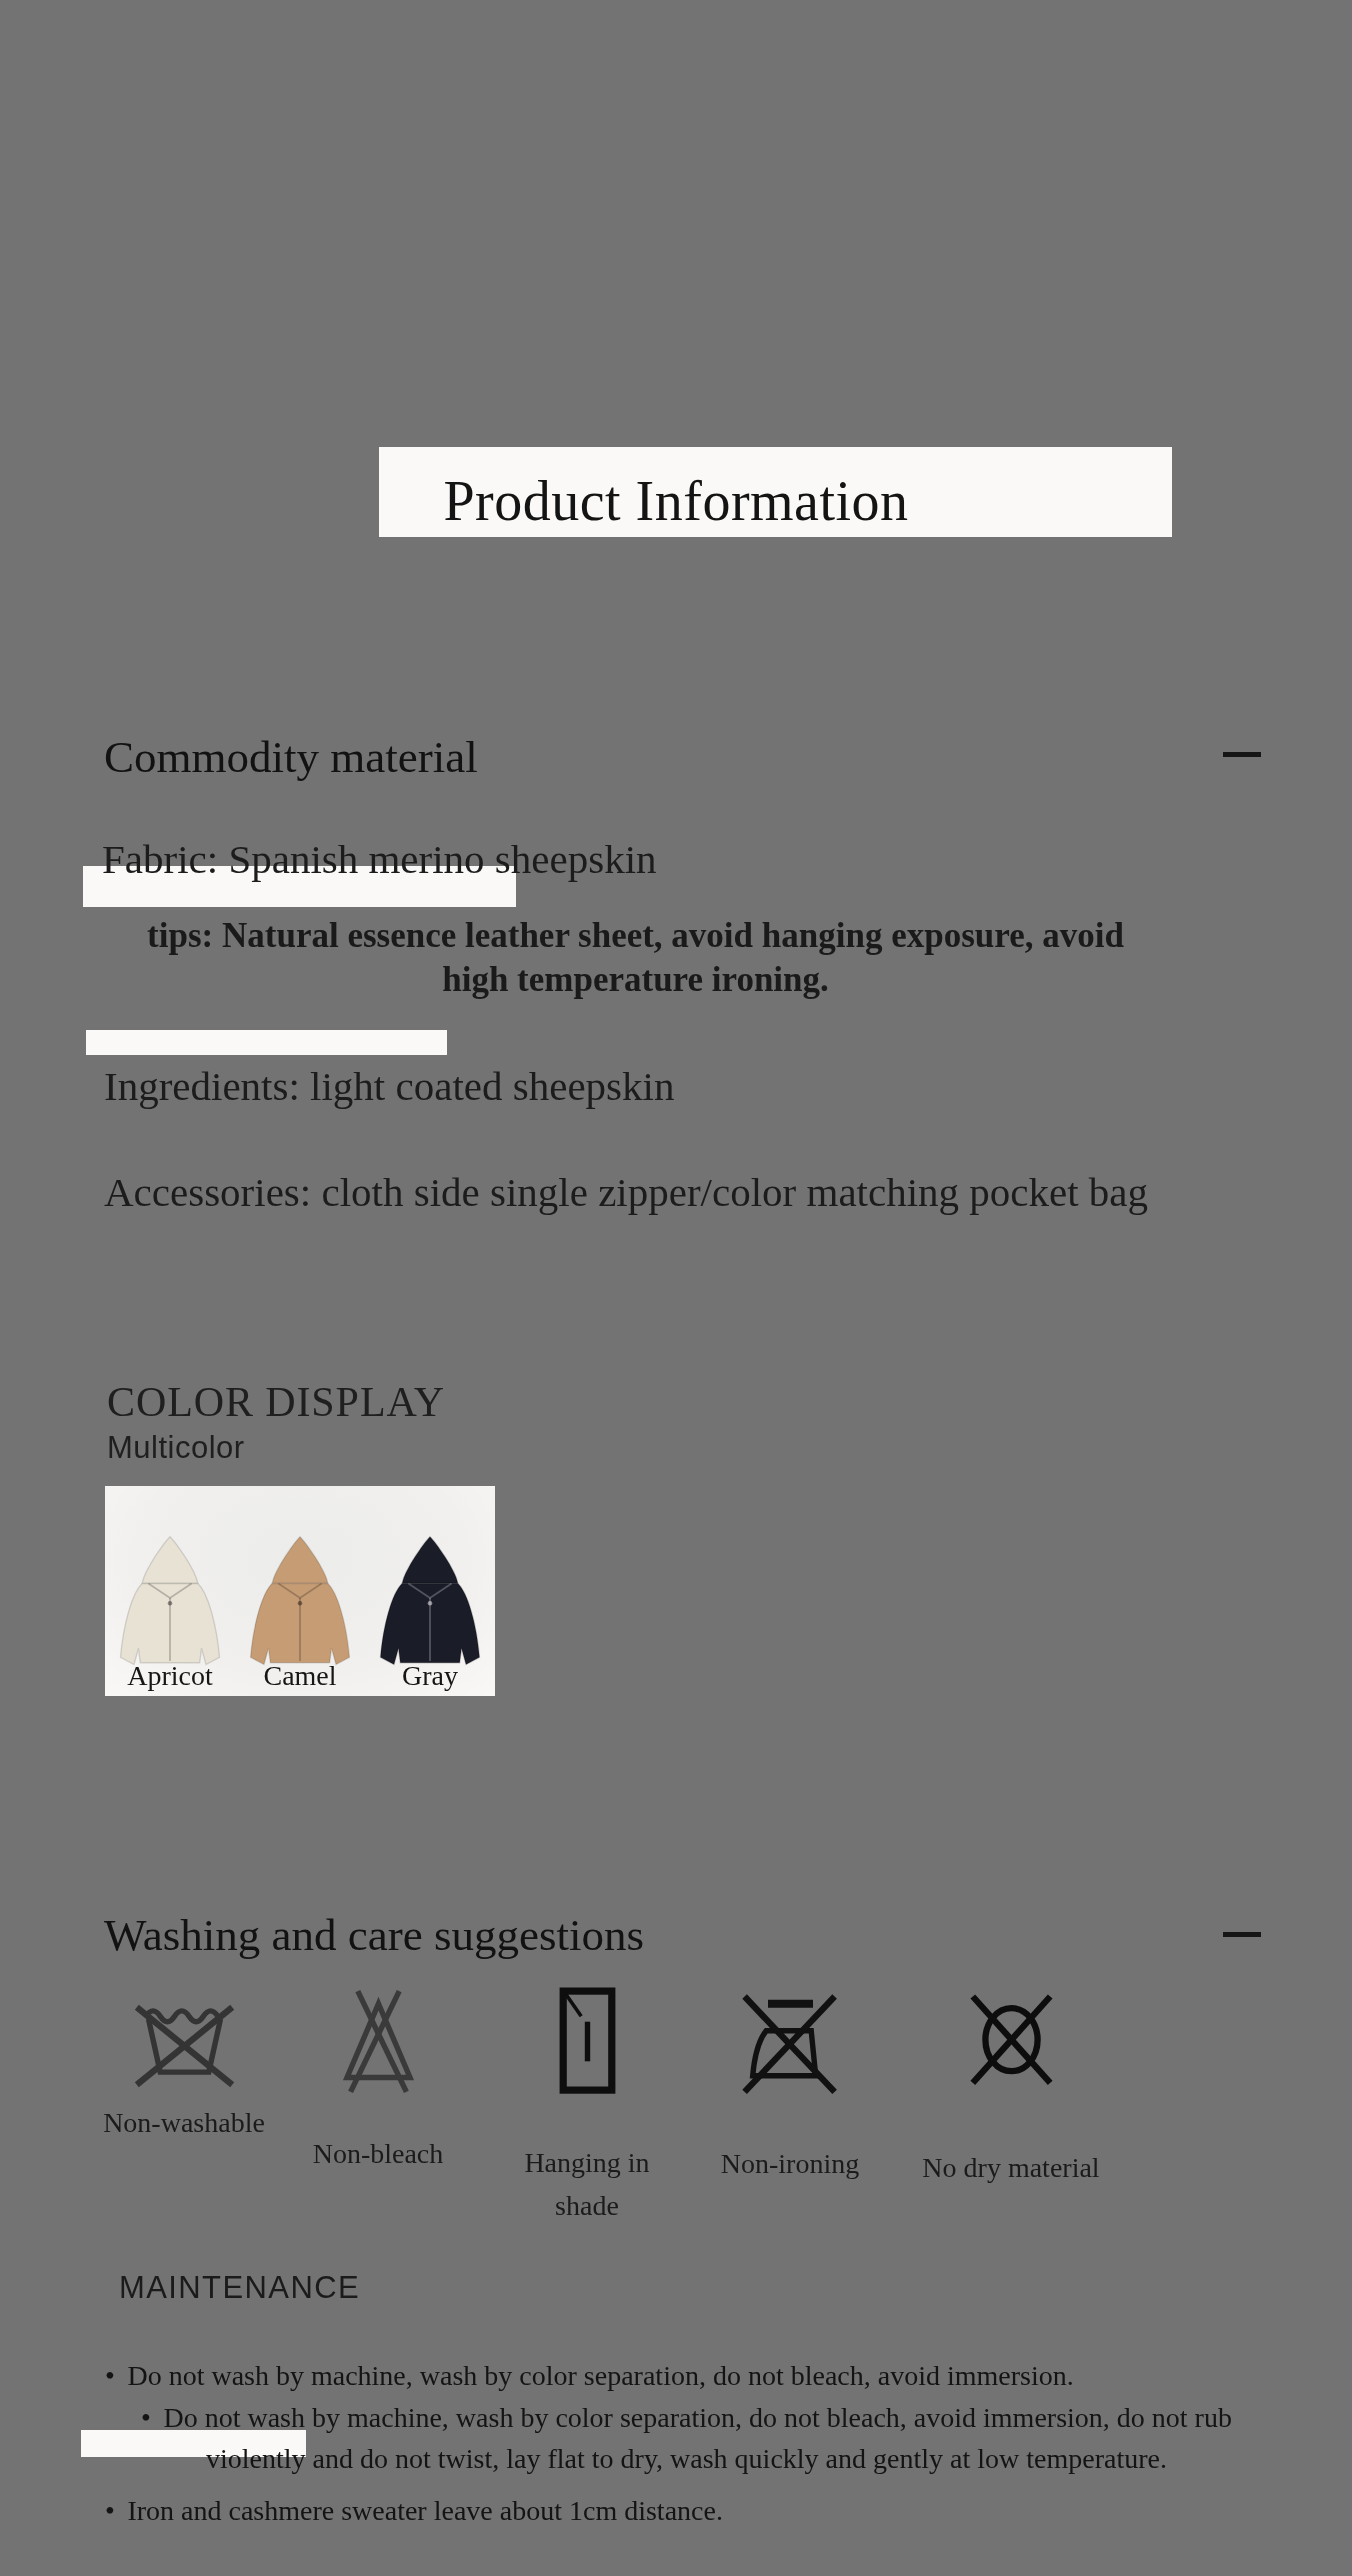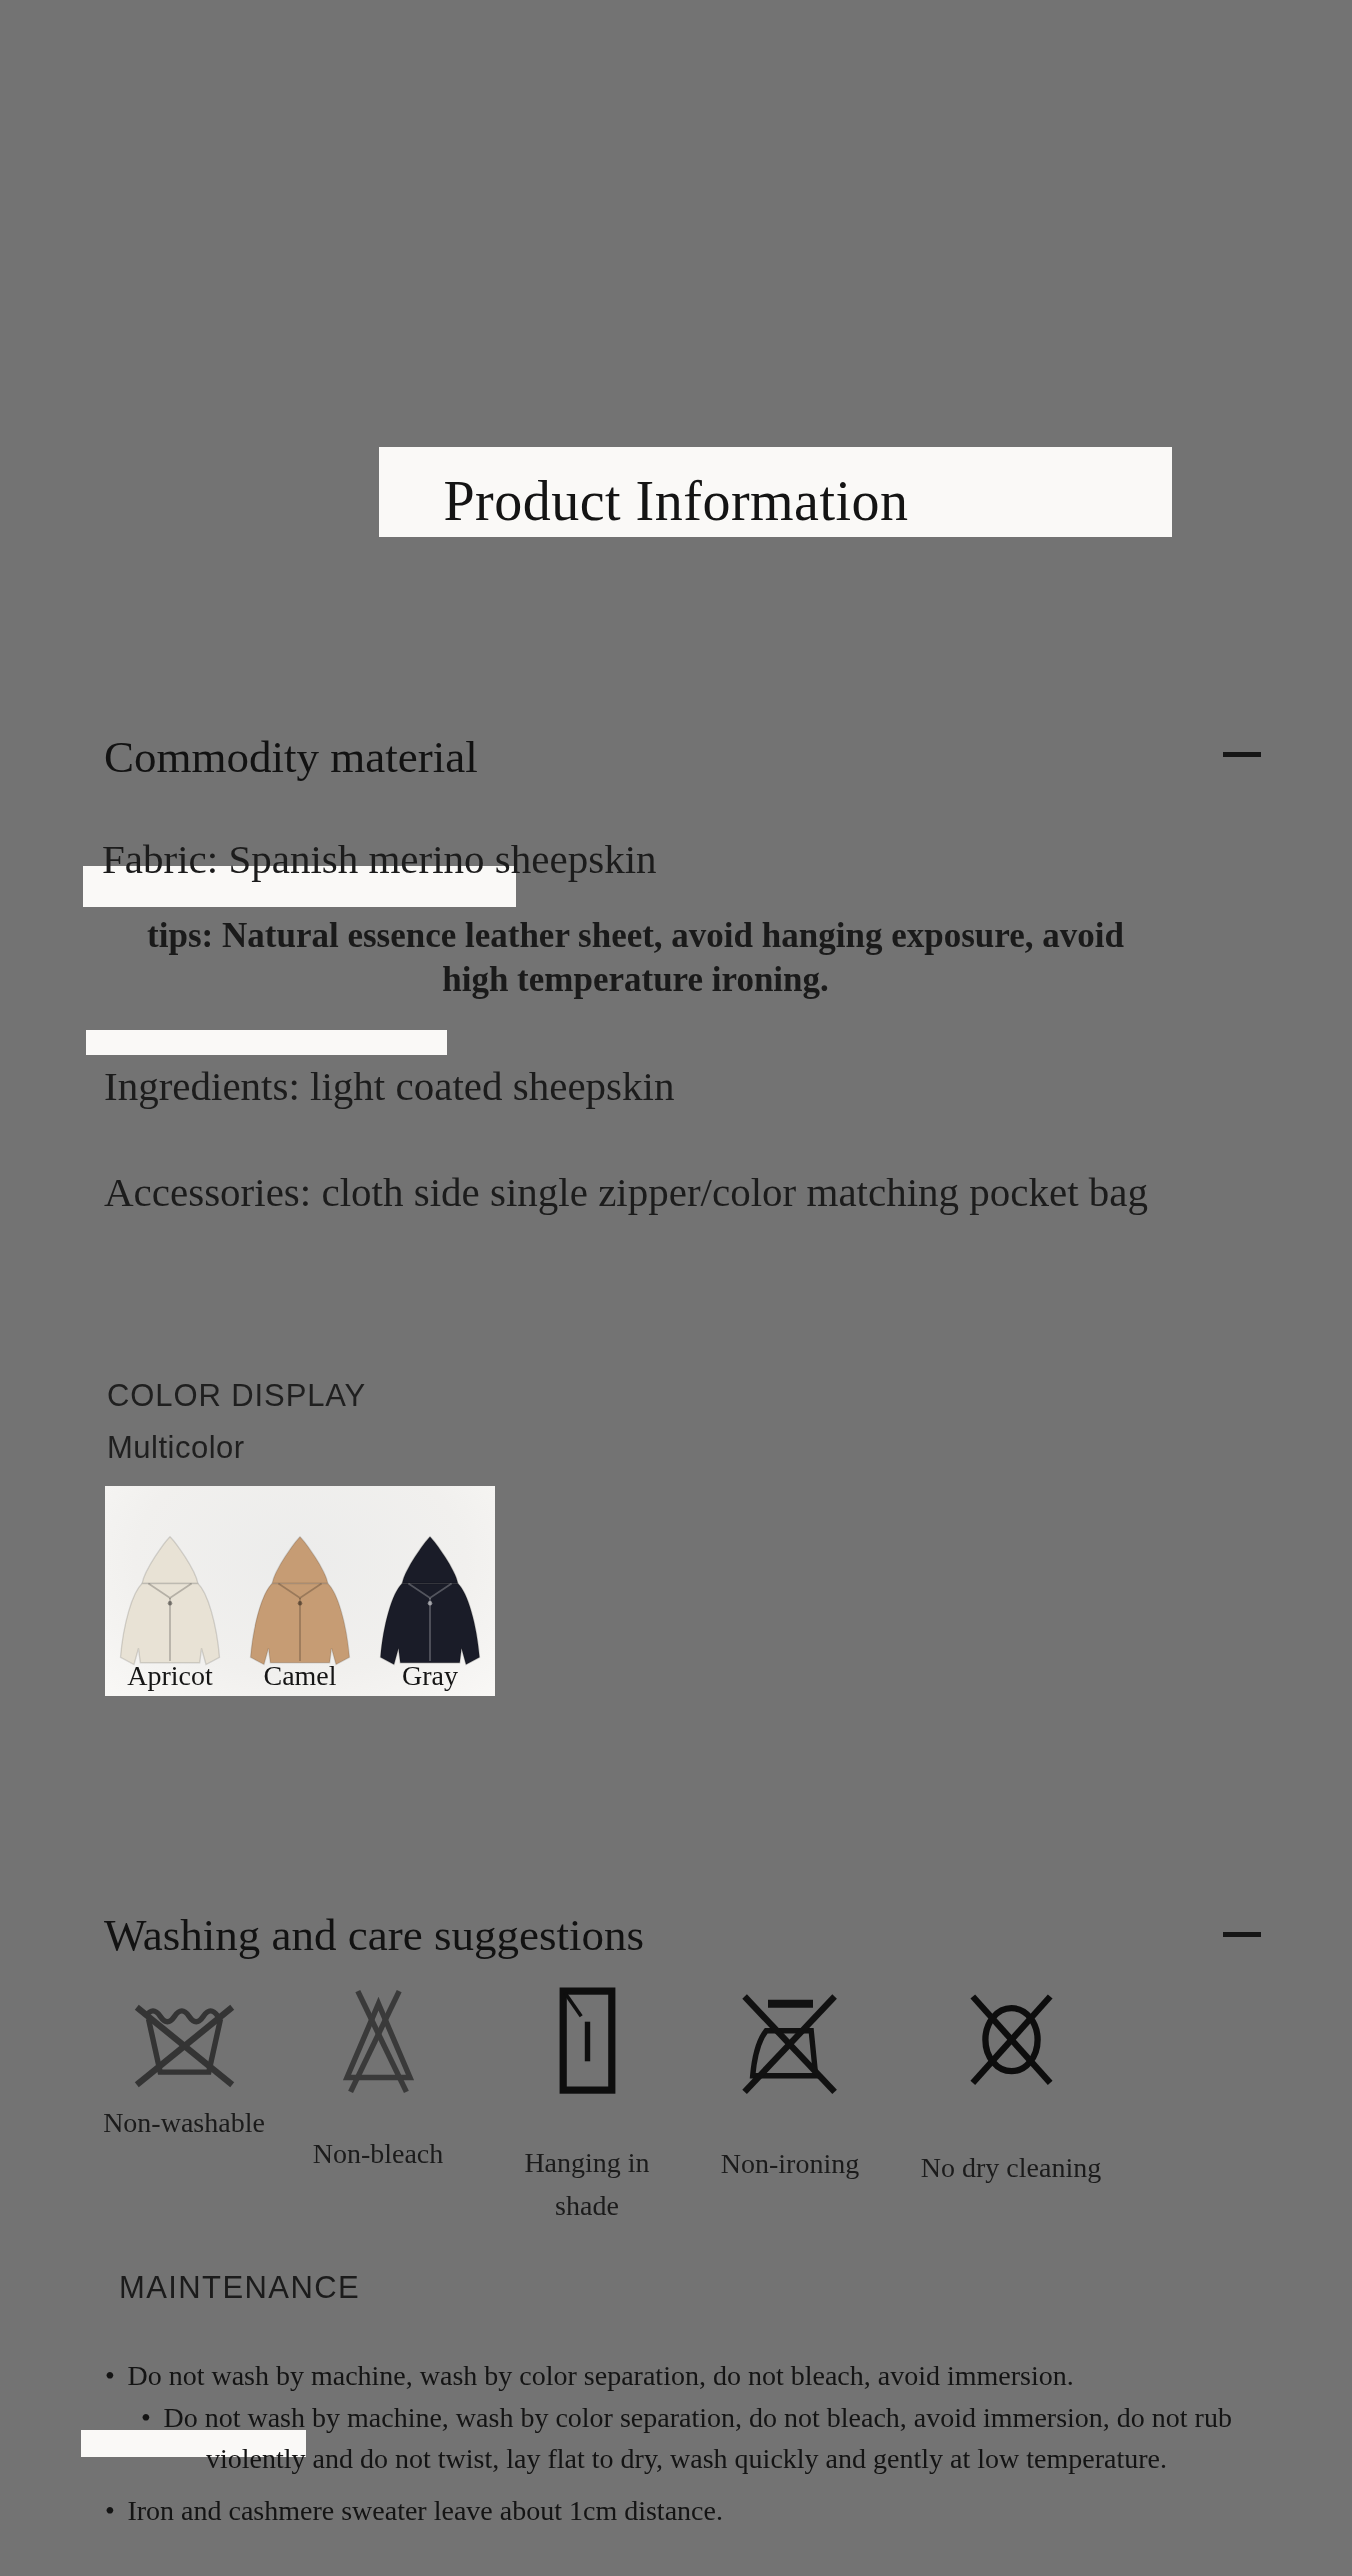--- a/index.html
+++ b/index.html
@@ -13,21 +13,21 @@
          color:#141414;letter-spacing:0.5px;}
   
   .sec-head{font-size:45px;line-height:50px;color:#121212;}
   .dash{width:38px;height:4.5px;background:#161616;}
   
   .body-line{font-size:41px;line-height:49px;color:#1c1c1c;}
   .tips{top:914px;left:54px;width:1163px;text-align:center;font-size:35px;line-height:44px;
         font-weight:bold;color:#1a1a1a;}
   
   .sans{font-family:"Liberation Sans", sans-serif;}
-  .cd-label{font-size:31px;letter-spacing:0.9px;color:#1f1f1f;}
+  .cd-label{font-size:42px;letter-spacing:0.9px;color:#1f1f1f;font-family:Liberation Serif, serif;}
   .cd-value{font-size:31px;letter-spacing:0.5px;color:#1f1f1f;}
   .color-block{top:1486px;left:105px;width:390px;height:210px;
       background:radial-gradient(ellipse at 50% 35%, #ececeb 0%, #f1f0ee 60%, #f9f8f6 100%);
       display:flex;}
   .swatch-col{position:relative;width:130px;height:210px;}
   .swatch-col svg{position:absolute;top:45px;left:10.8px;}
   .swatch-name{position:absolute;bottom:3.6px;left:0;width:130px;text-align:center;
       font-size:28px;color:#161616;}
   
   .care-cell{position:absolute;top:1982px;width:198px;text-align:center;}
@@ -159,21 +159,21 @@
   </div>
 
   <div class="care-cell" style="left:912px;">
     <svg width="117" height="119" viewBox="0 0 130 132">
       <g fill="none" stroke="#0d0d0d" stroke-width="7">
         <ellipse cx="65" cy="64" rx="29" ry="35"></ellipse>
         <path d="M22,16 L108,112"></path>
           <path d="M108,16 L22,112"></path>
       </g>
     </svg>
-    <div class="care-label" style="margin-top:45px;">No dry cleaning</div>
+    <div class="care-label" style="margin-top:45px;">No dry material</div>
   </div>
 
   <div class="abs sans maint-head">MAINTENANCE</div>
 
   <div class="abs bullet" style="top:2355px;">
     <span class="dot">•</span><span>Do not wash by machine, wash by color separation, do not bleach, avoid immersion.</span>
   </div>
 
   <div class="abs bullet b-center" style="top:2397px;">
     <span class="dot">•</span><span>Do not wash by machine, wash by color separation, do not bleach, avoid immersion, do not rub violently and do not twist, lay flat to dry, wash quickly and gently at low temperature.</span>

